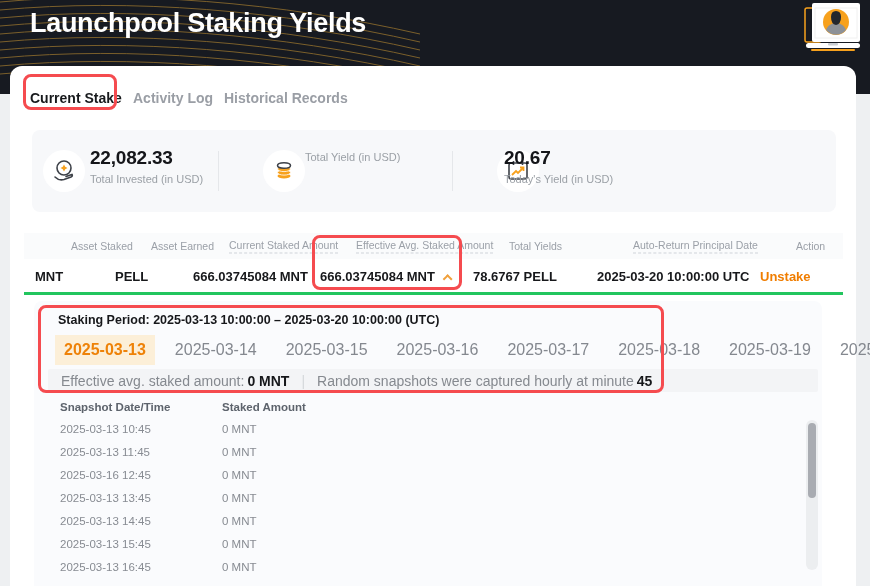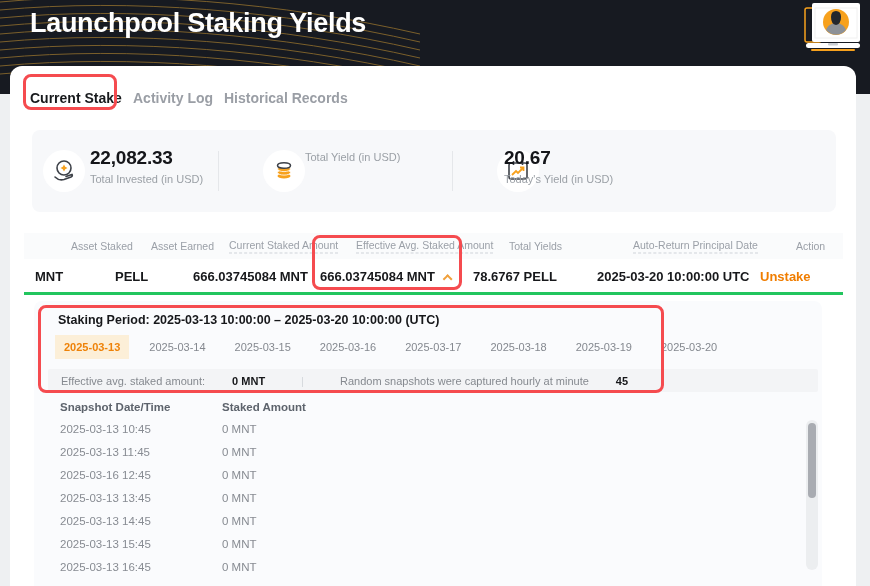--- a/index.html
+++ b/index.html
@@ -46,23 +46,23 @@
   .td { position:absolute; top:50%; transform:translateY(-50%); font-size:13px; font-weight:bold; color:#17181b; white-space:nowrap; }
   .c1 { left:11px; } .c2 { left:91px; } .c3 { left:169px; } .c4 { left:296px; }
   .c5 { left:449px; } .c6 { left:573px; } .c7 { left:736px; }
   .td-action { color:#f07d00; cursor:pointer; }
   .caret-up { display:inline-block; width:7px; height:7px; border-top:2px solid #f0a03c; border-right:2px solid #f0a03c; transform:rotate(-45deg) translateY(3px); margin-left:7px; }
 
   
   .panel { position:absolute; left:24px; top:235px; width:788px; height:400px; background:#fafbfd; border-radius:8px; }
   .period { position:absolute; left:24px; top:12px; font-size:12.5px; font-weight:bold; color:#16171a; }
   .pills { position:absolute; left:21px; top:34px; display:flex; gap:11px; align-items:center; }
-  .pill { font-size:11px; color:#84888f; padding:6px 9px; border-radius:0; cursor:pointer; white-space:nowrap; }
+  .pill { font-size:16px; color:#84888f; padding:6px 9px; border-radius:0; cursor:pointer; white-space:nowrap; }
   .pill-active { background:#fcefd8; color:#ee8208; font-weight:bold; }
-  .info-bar { position:absolute; left:14px; top:68px; width:770px; height:23px; background:#f3f4f6; border-radius:2px; display:flex; align-items:center; padding-left:13px; font-size:11px; color:#85898f;gap:24px; }
+  .info-bar { position:absolute; left:14px; top:68px; width:770px; height:23px; background:#f3f4f6; border-radius:2px; display:flex; align-items:center; padding-left:13px; font-size:14px; color:#85898f; }
   .info-bar b { color:#16171a; font-weight:bold; margin-left:3px; }
   .info-sep { color:#d4d7db; margin:0 12px; }
   .snap-head { position:absolute; top:100px; font-size:11.5px; font-weight:bold; color:#5d636c; }
   .snap-row  { position:absolute; font-size:11.5px; color:#878b92; }
   .sc1 { left:26px; } .sc2 { left:188px; }
 
   
   .sbar { position:absolute; left:772px; top:119px; width:12px; height:150px; background:#eceef0; border-radius:6px; }
   .sthumb { position:absolute; left:2px; top:3px; width:8px; height:75px; background:#a9acb2; border-radius:4px; cursor:pointer; }
 </style>

